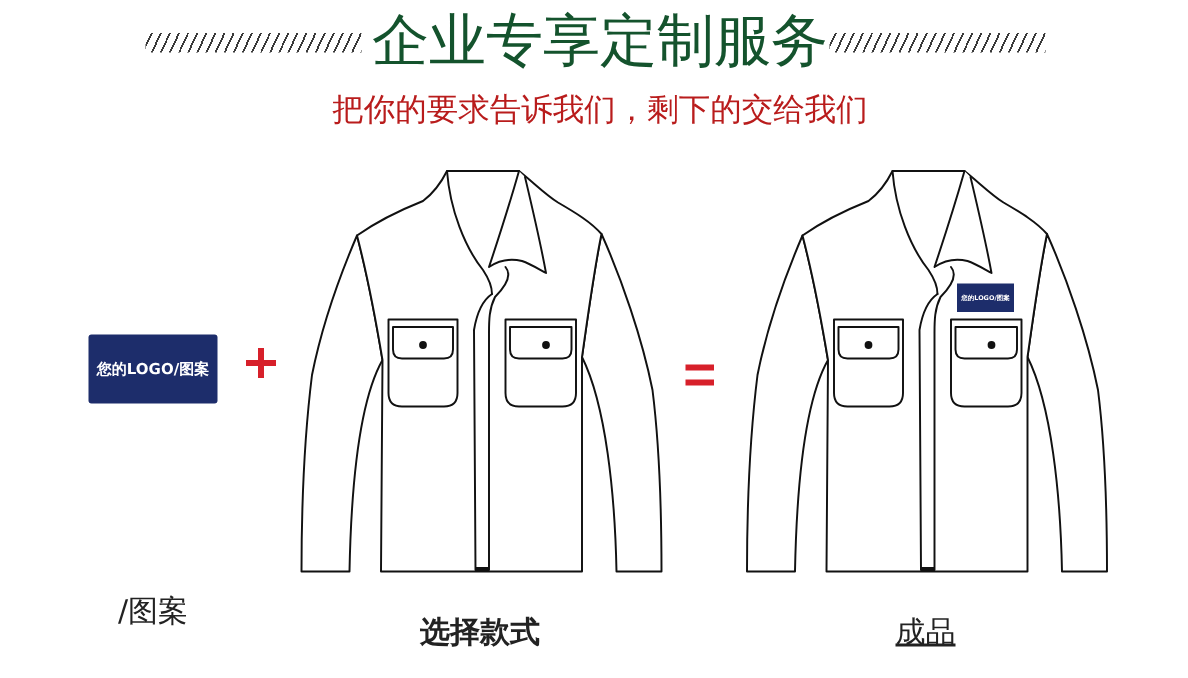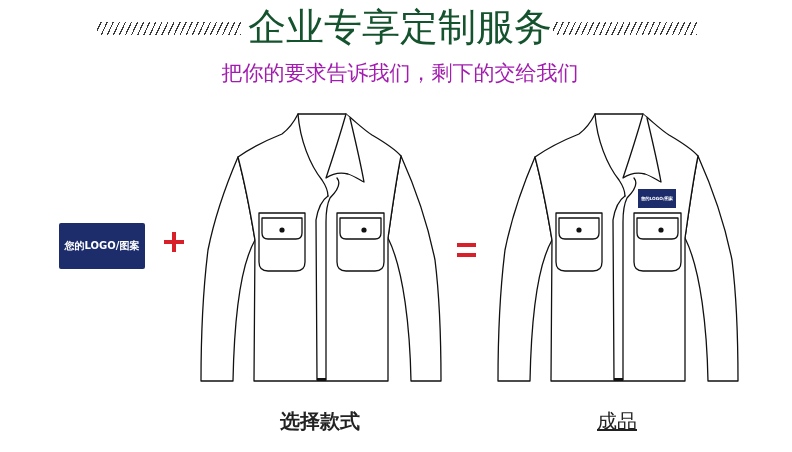--- a/index.html
+++ b/index.html
@@ -1,20 +1,20 @@
 <!DOCTYPE html>
 <html><head>
   <meta charset="utf-8">
   <style>
     html, body { margin: 0; padding: 0; }
     body { width: 792px; height: 452px; background: #ffffff; position: relative; overflow: hidden; font-family: "DejaVu Sans", sans-serif; }
     .hatch { position: absolute; top: 22px; height: 13px;
       background: repeating-linear-gradient(115deg, transparent 0px, transparent 3.2px, #3a3a3a 3.2px, #3a3a3a 4.4px, transparent 4.4px, transparent 5.5px); }
     .title { position: absolute; left: 248px; top: 2px; width: 300px; text-align: center; font-size: 38px; color: #14532d; letter-spacing: 0px; line-height: 50px; white-space: nowrap; }
-    .subtitle { position: absolute; left: 150px; top: 58px; width: 500px; text-align: center; font-size: 21px; color: #a21caf; font-weight: 300; line-height: 30px; white-space: nowrap; }
+    .subtitle { position: absolute; left: 150px; top: 58px; width: 500px; text-align: center; font-size: 21px; color: #b91c1c; font-weight: 300; line-height: 30px; white-space: nowrap; }
     .logo-box { position: absolute; left: 59px; top: 223px; width: 86px; height: 46px; background: #1d2d6b; border-radius: 2px; color: #fff; font-weight: bold; font-size: 10px; display: flex; align-items: center; justify-content: center; white-space: nowrap; }
     .op { position: absolute; color: #d7202a; font-weight: bold; line-height: 1; }
     .caption { position: absolute; font-size: 20px; color: #222; text-align: center; line-height: 27px; white-space: nowrap; }
     svg.jacket { position: absolute; overflow: visible; }
     .patch { position: absolute; background: #1d2d6b; color: #fff; font-size: 4.3px; font-weight: bold; display: flex; align-items: center; justify-content: center; white-space: nowrap; }
   </style>
 </head>
 <body>
 
 <div class="hatch" style="left:97px;width:144px;"></div>
@@ -83,15 +83,16 @@
     <path d="M340,218 L381,218 L381,233 Q381,239 375,239 L346,239 Q340,239 340,233 Z"></path>
     <circle cx="364" cy="230" r="2.6" fill="#111" stroke="none"></circle>
   </g>
 </svg>
 
 <div class="patch" style="left:638px;top:189px;width:38px;height:19px;">
   <span>您的LOGO/图案</span>
 </div>
 
 <div class="caption" style="left:40px;top:394px;width:124px;">
+  <div>/图案</div>
 </div>
 <div class="caption" style="left:260px;top:408px;width:120px;font-weight:bold;">选择款式</div>
 <div class="caption" style="left:577px;top:408px;width:80px;text-decoration:underline;">成品</div>
 
 </body></html>

